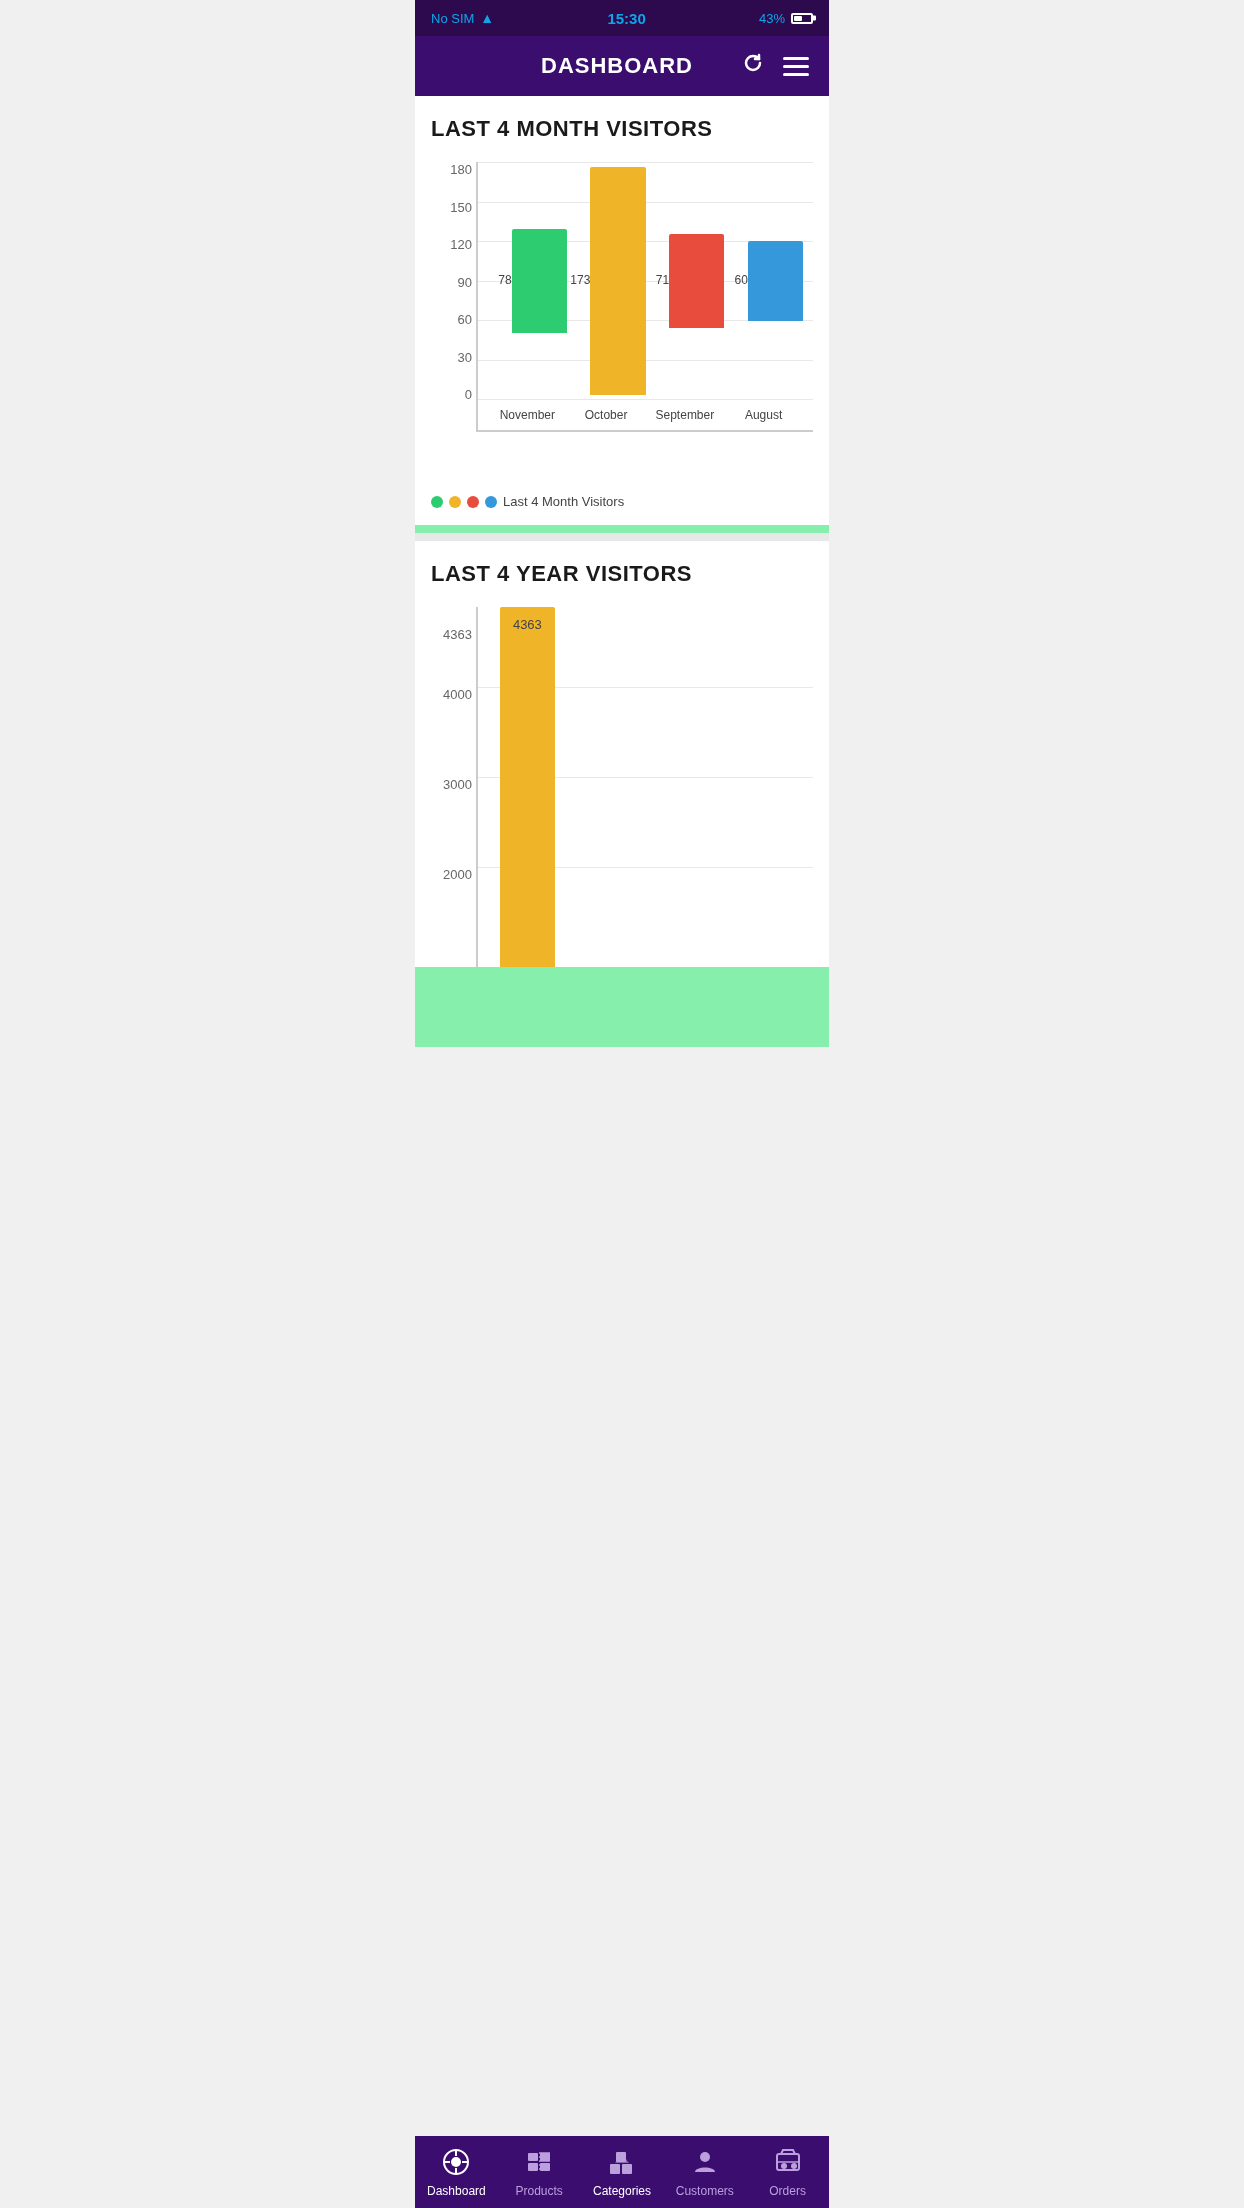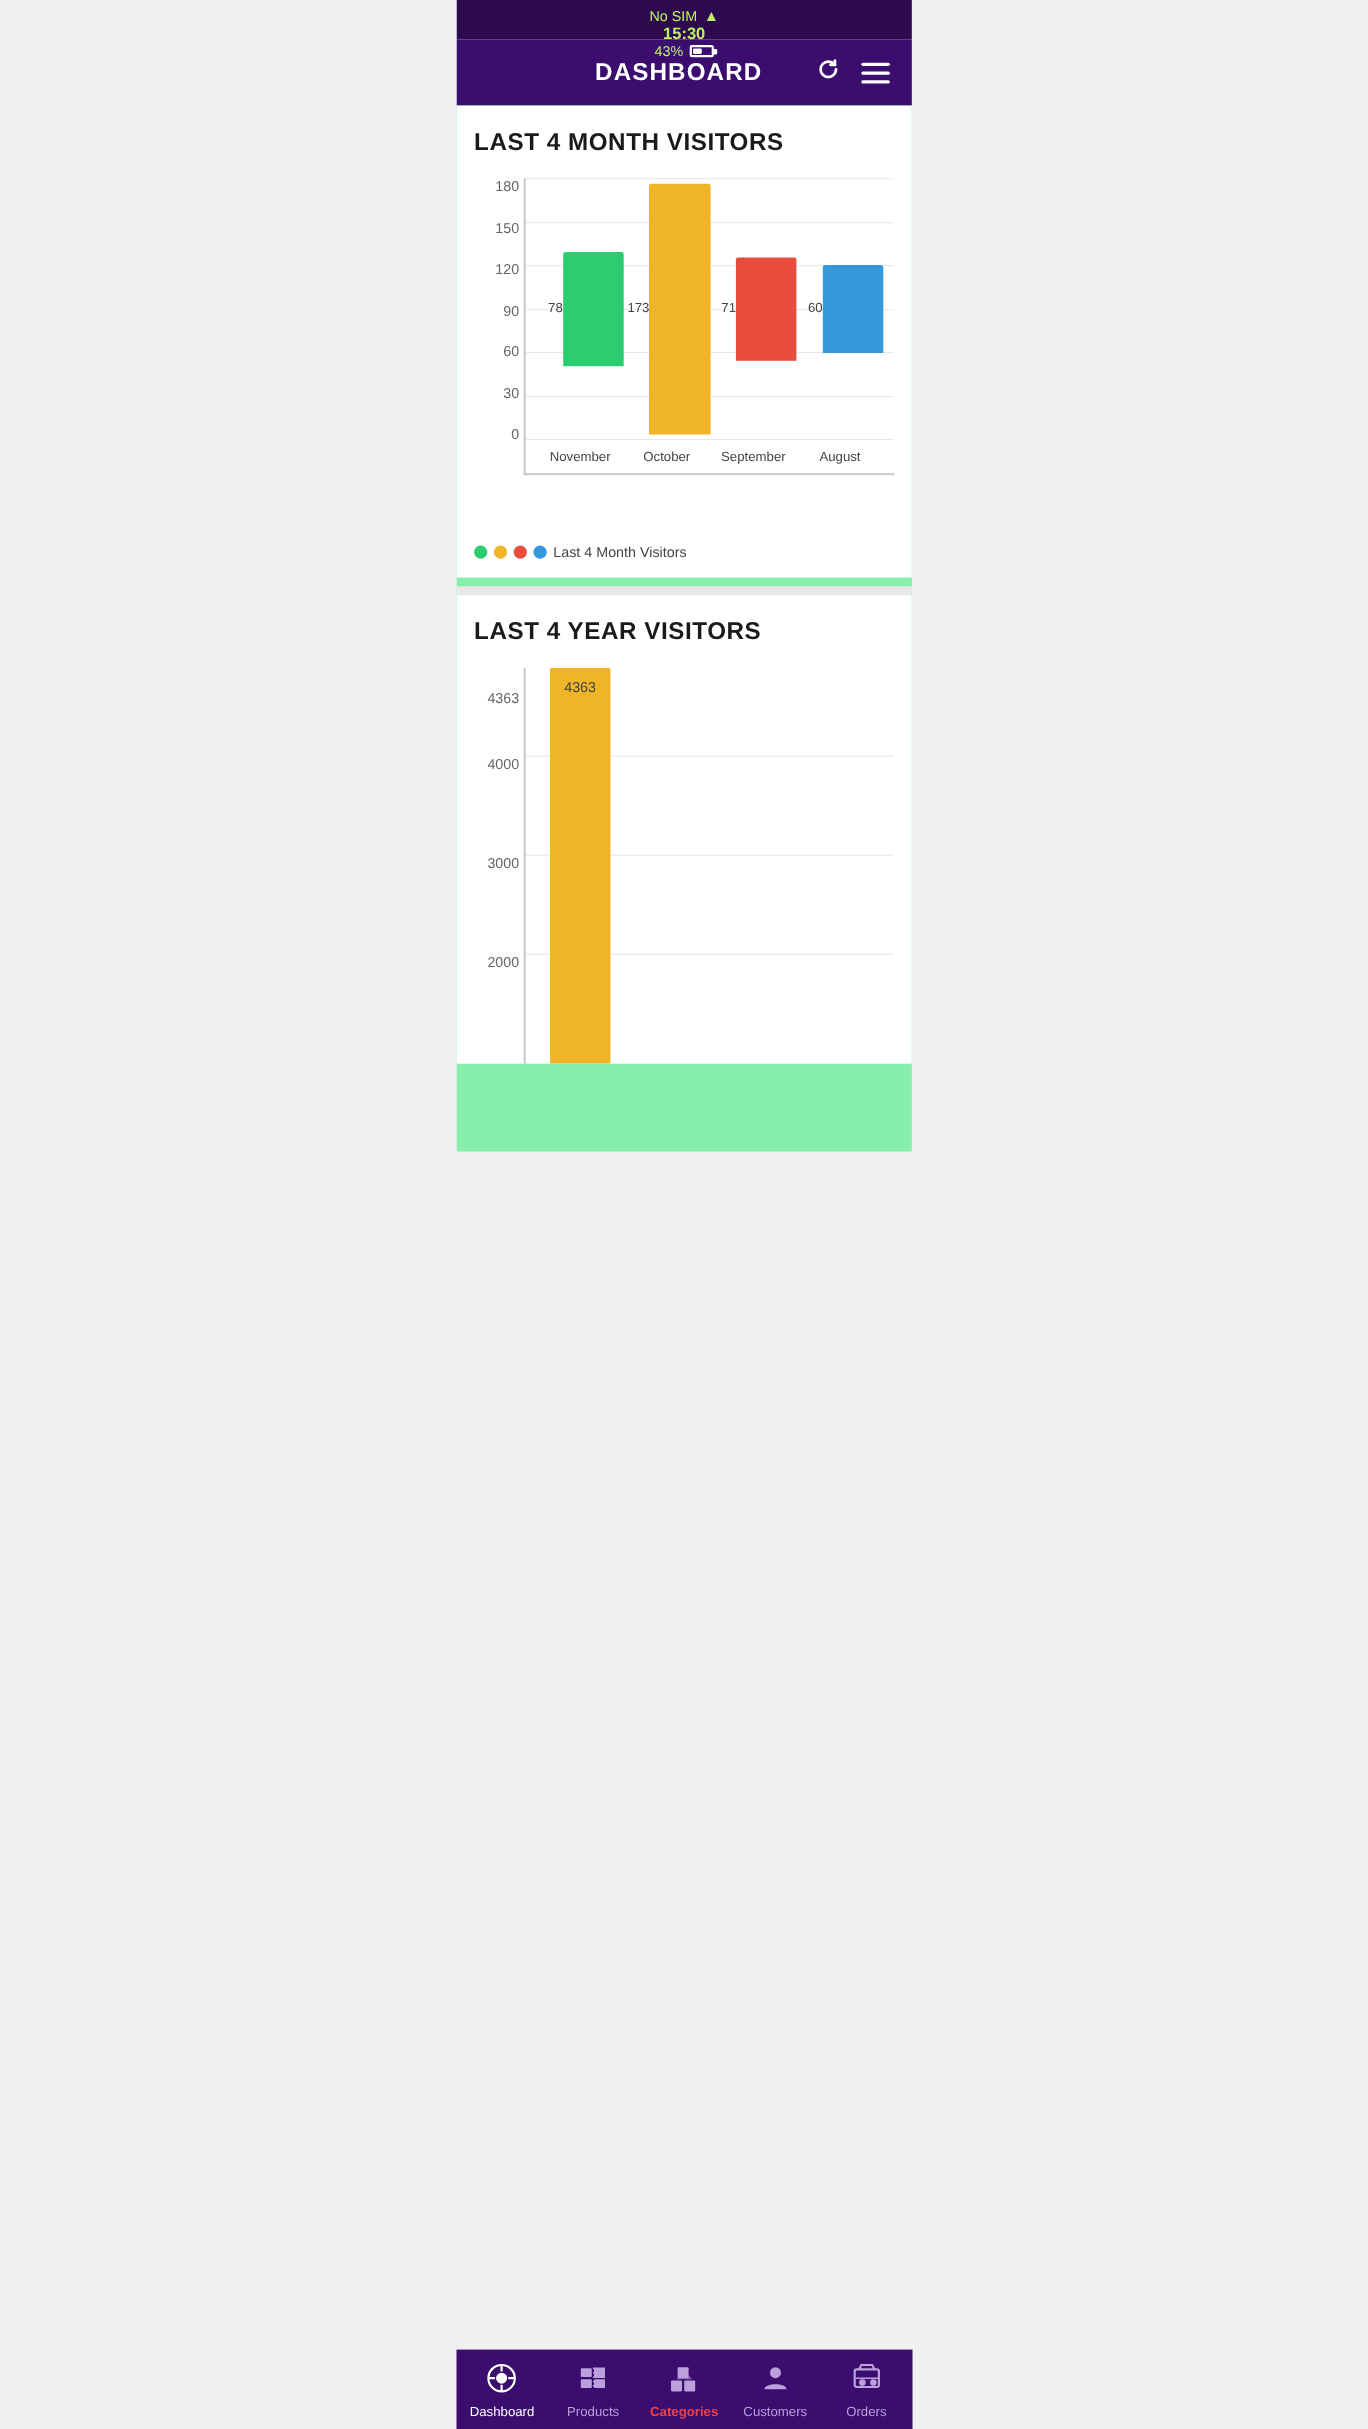--- a/index.html
+++ b/index.html
@@ -9,29 +9,28 @@
       background: #f0f0f0;
       width: 414px;
       margin: 0 auto;
       position: relative;
       overflow-x: hidden;
     }
 
     
     .status-bar {
       background: #2d0a4e;
-      color: #bef264;
+      color: #0ea5e9;
       display: flex;
       justify-content: space-between;
       align-items: center;
       padding: 6px 16px;
       font-size: 13px;
       font-weight: 500;
       height: 36px;
-      flex-direction: column;
     }
     .status-left { display: flex; align-items: center; gap: 6px; }
     .status-right { display: flex; align-items: center; gap: 6px; }
     .wifi-icon { font-size: 14px; }
     .battery-icon {
       display: inline-block;
       width: 22px;
       height: 11px;
       border: 2px solid white;
       border-radius: 2px;
@@ -472,21 +471,21 @@
 
   <div class="nav-item">
     <div class="nav-icon">
       <svg width="28" height="28" viewBox="0 0 28 28" fill="none">
         <rect x="2" y="16" width="10" height="10" rx="1" fill="#bba0dd"></rect>
         <rect x="14" y="16" width="10" height="10" rx="1" fill="#bba0dd"></rect>
         <rect x="8" y="4" width="10" height="10" rx="1" fill="#bba0dd"></rect>
         <polygon points="7,15 21,15 14,6" fill="#bba0dd" opacity="0.6"></polygon>
       </svg>
     </div>
-    <span class="nav-item-label" style="color:#ef4444;font-weight:bold;">Categories</span>
+    <span class="nav-item-label" style="color:#ffffff;">Categories</span>
   </div>
 
   <div class="nav-item">
     <div class="nav-icon">
       <svg width="28" height="28" viewBox="0 0 28 28" fill="none">
         <circle cx="14" cy="9" r="5" fill="#bba0dd"></circle>
         <path d="M4 24 C4 18 24 18 24 24" fill="#bba0dd"></path>
       </svg>
     </div>
     <span class="nav-item-label" style="color:#bba0dd;">Customers</span>

